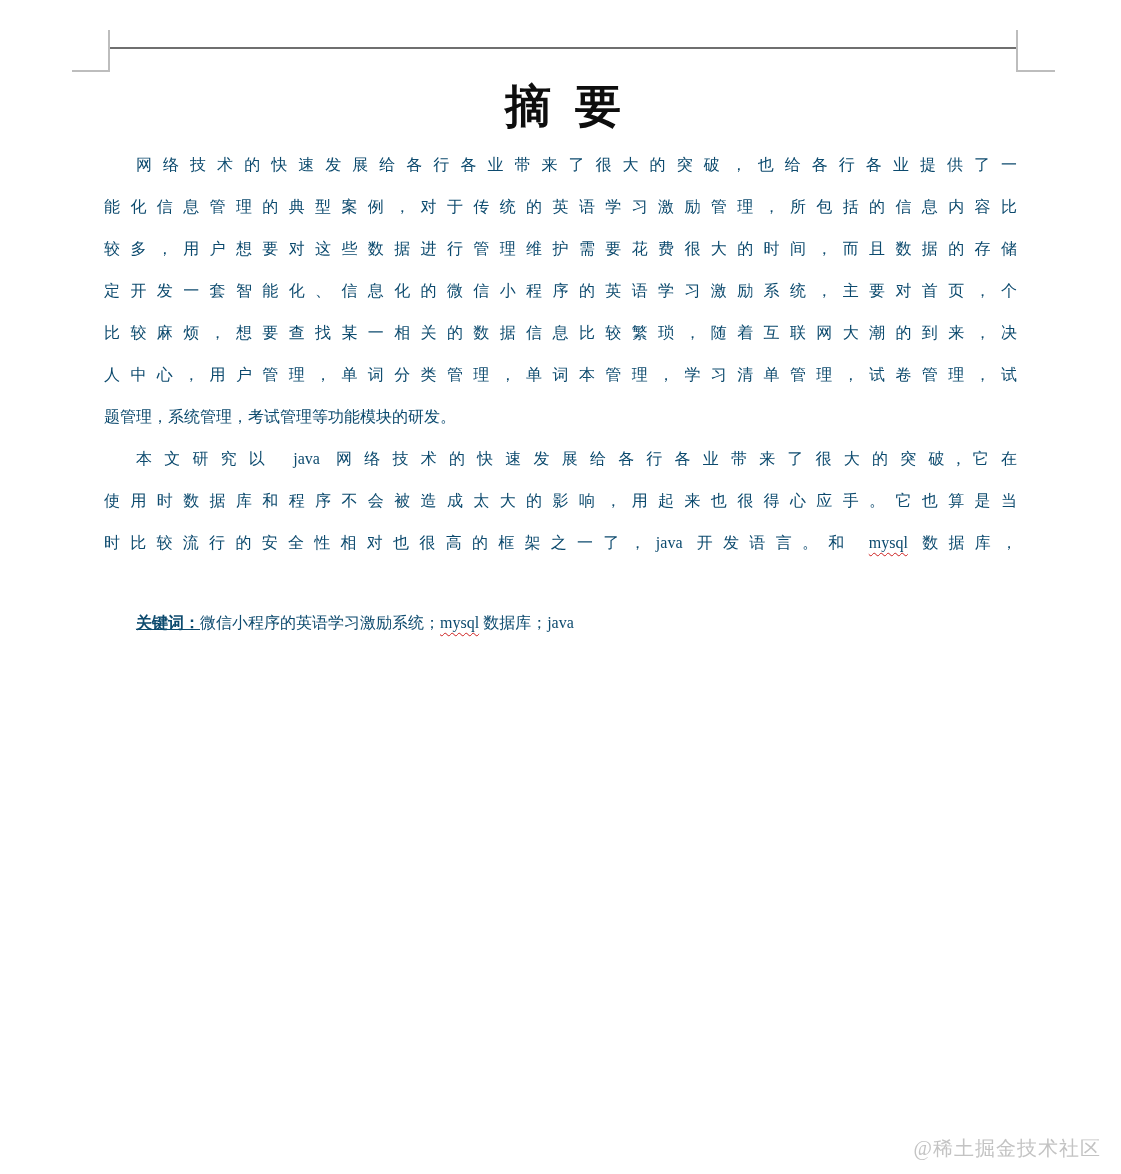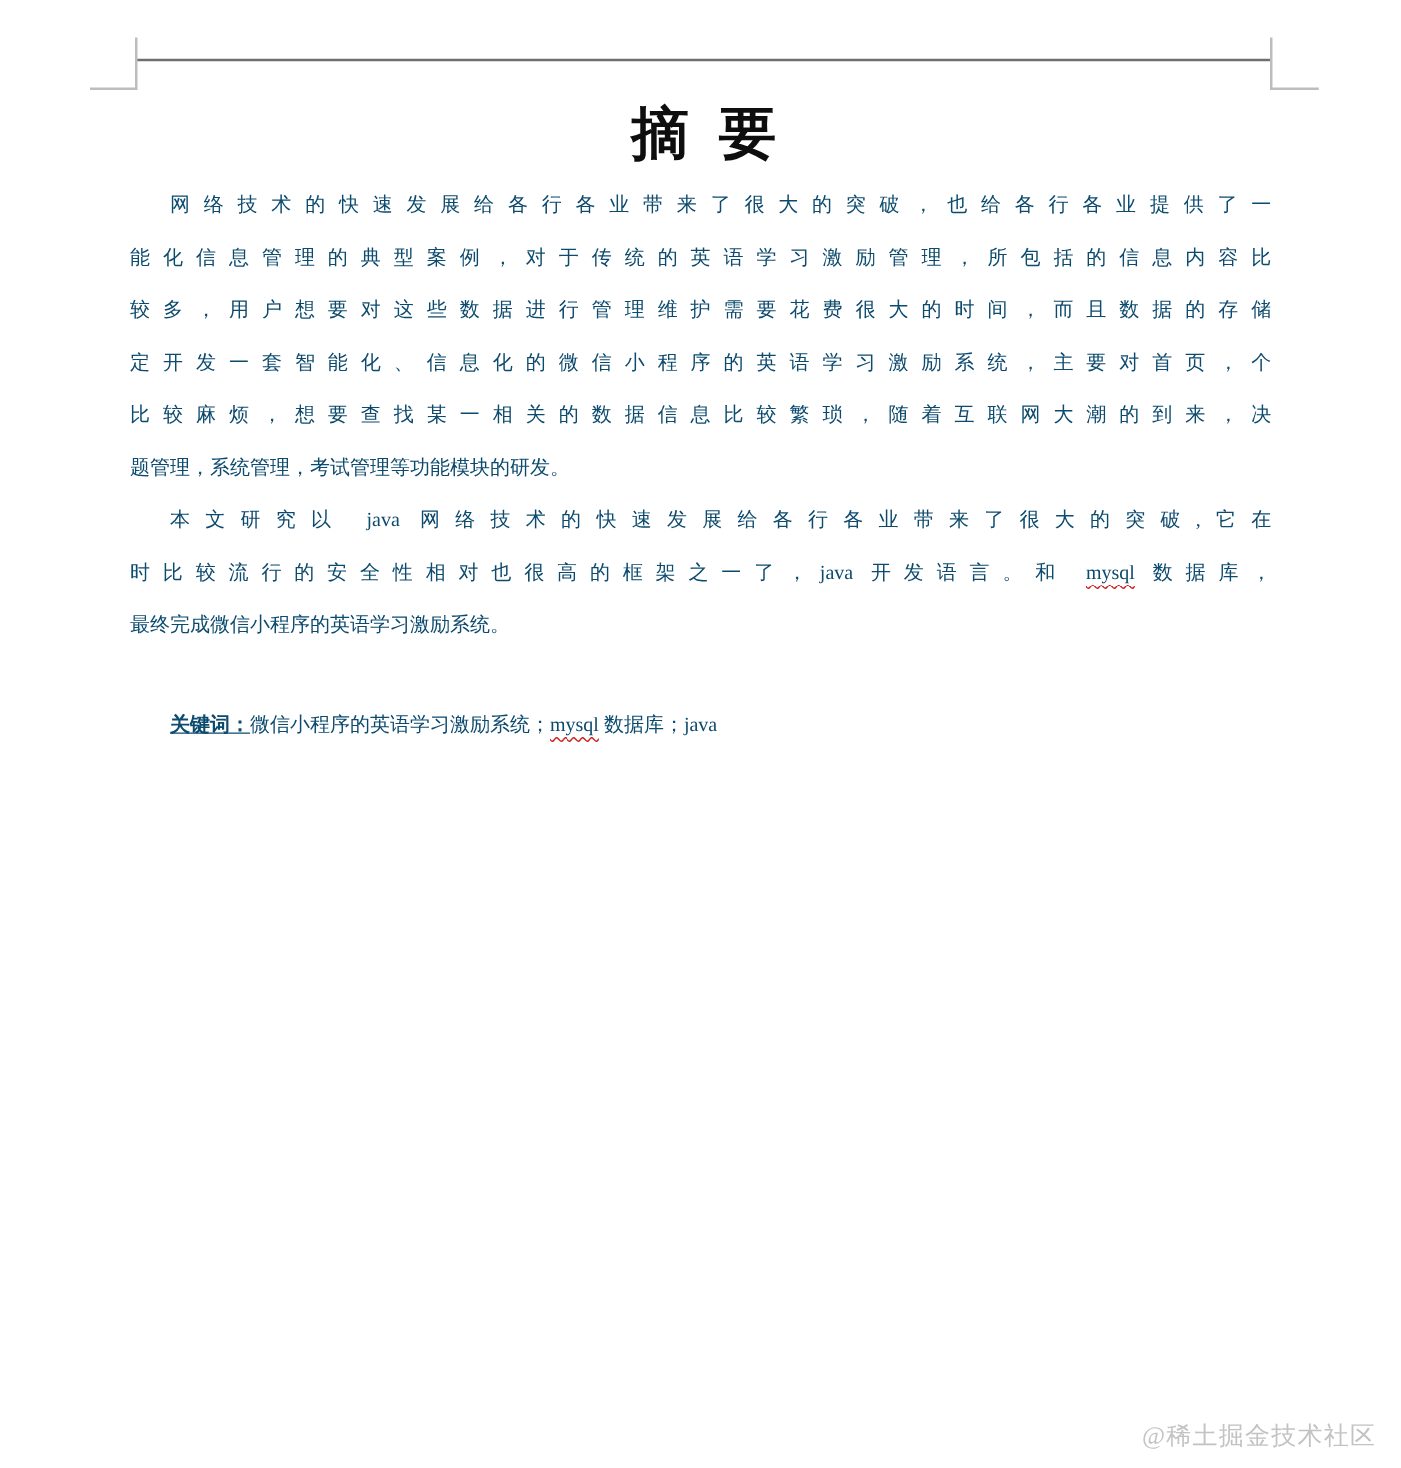--- a/index.html
+++ b/index.html
@@ -79,27 +79,28 @@
 
   <h1 class="doc-title">摘要</h1>
 
   <div class="body-text">
 
     <div class="line indent">网络技术的快速发展给各行各业带来了很大的突破，也给各行各业提供了一</div>
     <div class="line">能化信息管理的典型案例，对于传统的英语学习激励管理，所包括的信息内容比</div>
     <div class="line">较多，用户想要对这些数据进行管理维护需要花费很大的时间，而且数据的存储</div>
     <div class="line">定开发一套智能化、信息化的微信小程序的英语学习激励系统，主要对首页，个</div>
     <div class="line">比较麻烦，想要查找某一相关的数据信息比较繁琐，随着互联网大潮的到来，决</div>
+    <div class="line">人中心，用户管理，单词分类管理，单词本管理，学习清单管理，试卷管理，试</div>
     <div class="line last">题管理，系统管理，考试管理等功能模块的研发。</div>
 
     <div class="line indent">本文研究以 java 网络技术的快速发展给各行各业带来了很大的突破,它在</div>
+    <div class="line">使用时数据库和程序不会被造成太大的影响，用起来也很得心应手。它也算是当</div>
     <div class="line">
       <span>时比较流行的安全性相对也很高的框架之一了，java 开发语言。和 </span><span class="squiggle">mysql</span><span> 数据库，</span>
     </div>
-    <div class="line last">最终完成微信小程序的英语学习激励系统。</div>
 
     <div class="spacer"></div>
 
     <div class="line last indent">
       <span class="kw-label">关键词：</span><span>微信小程序的英语学习激励系统；</span><span class="squiggle">mysql</span><span> 数据库；java</span>
     </div>
   </div>
 
   <div class="watermark">@稀土掘金技术社区</div>
 

